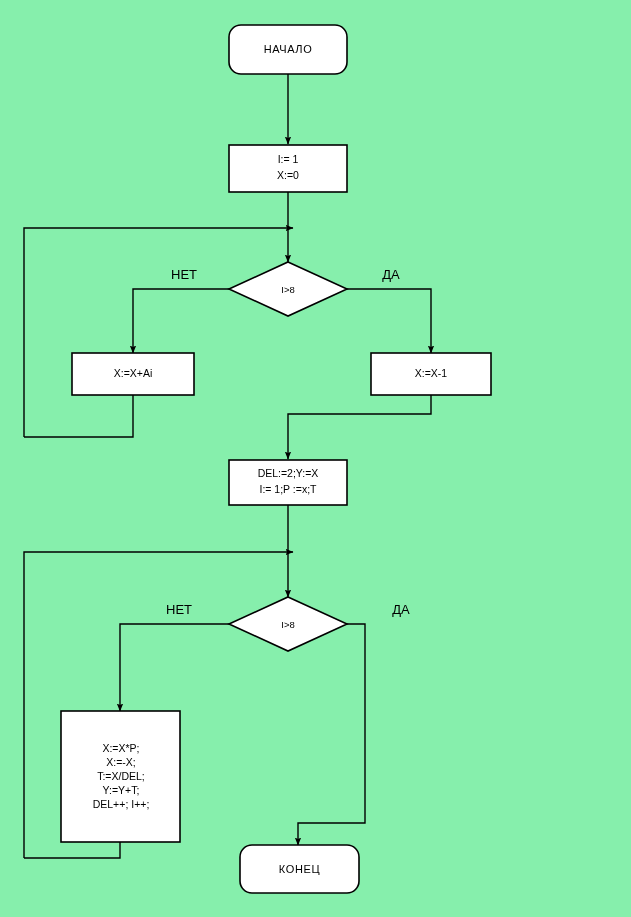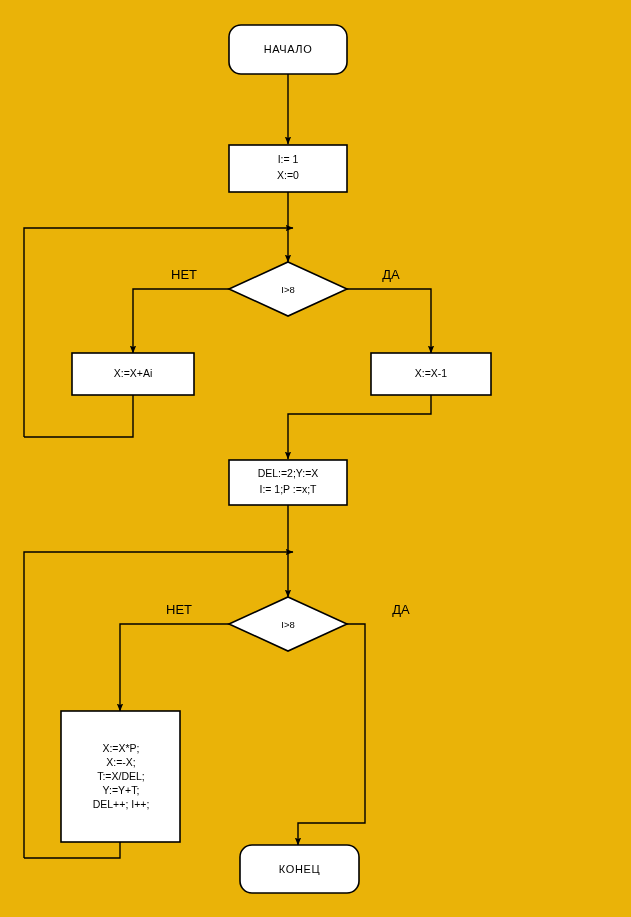--- a/index.html
+++ b/index.html
@@ -7,21 +7,21 @@
     padding: 0;
     background: #808080;
   }
   body {
     font-family: "Liberation Sans", sans-serif;
   }
   #canvas {
     position: relative;
     width: 631px;
     height: 917px;
-    background: #eab308;
+    background: #86efac;
     overflow: hidden;
   }
   #flow-svg {
     position: absolute;
     left: 0;
     top: 0;
   }
   .node-text {
     font-family: "Liberation Sans", sans-serif;
     fill: #000000;

